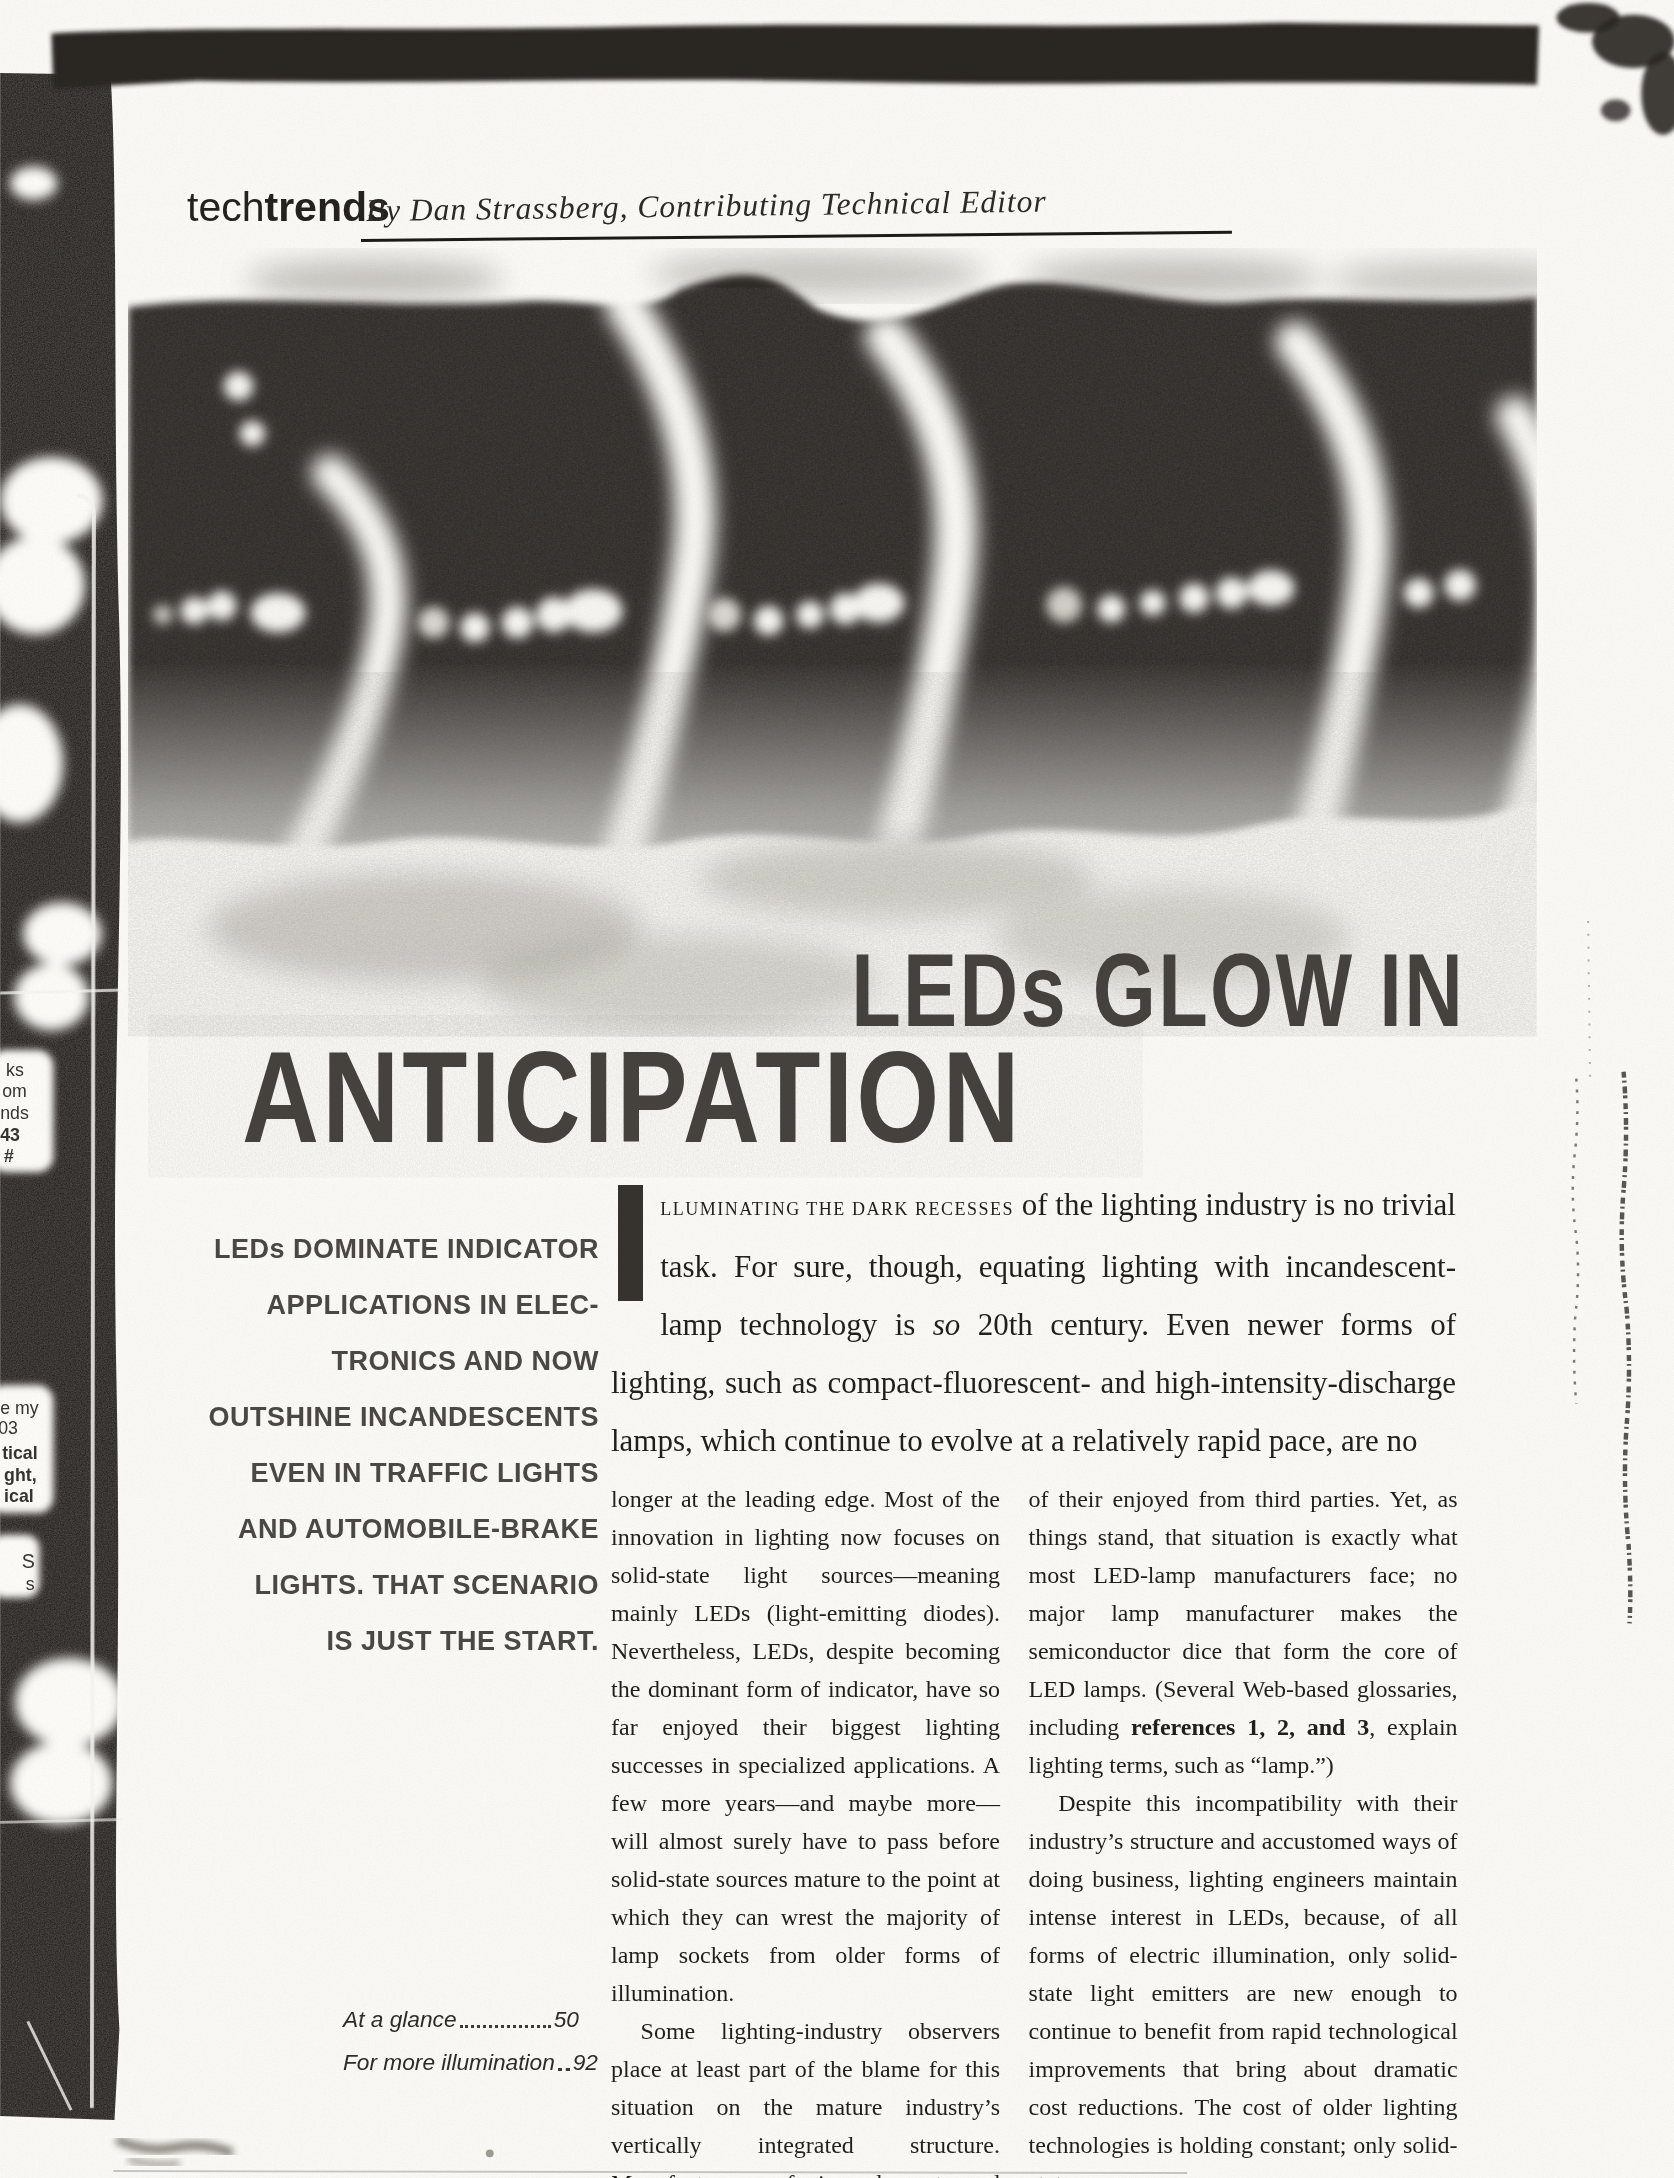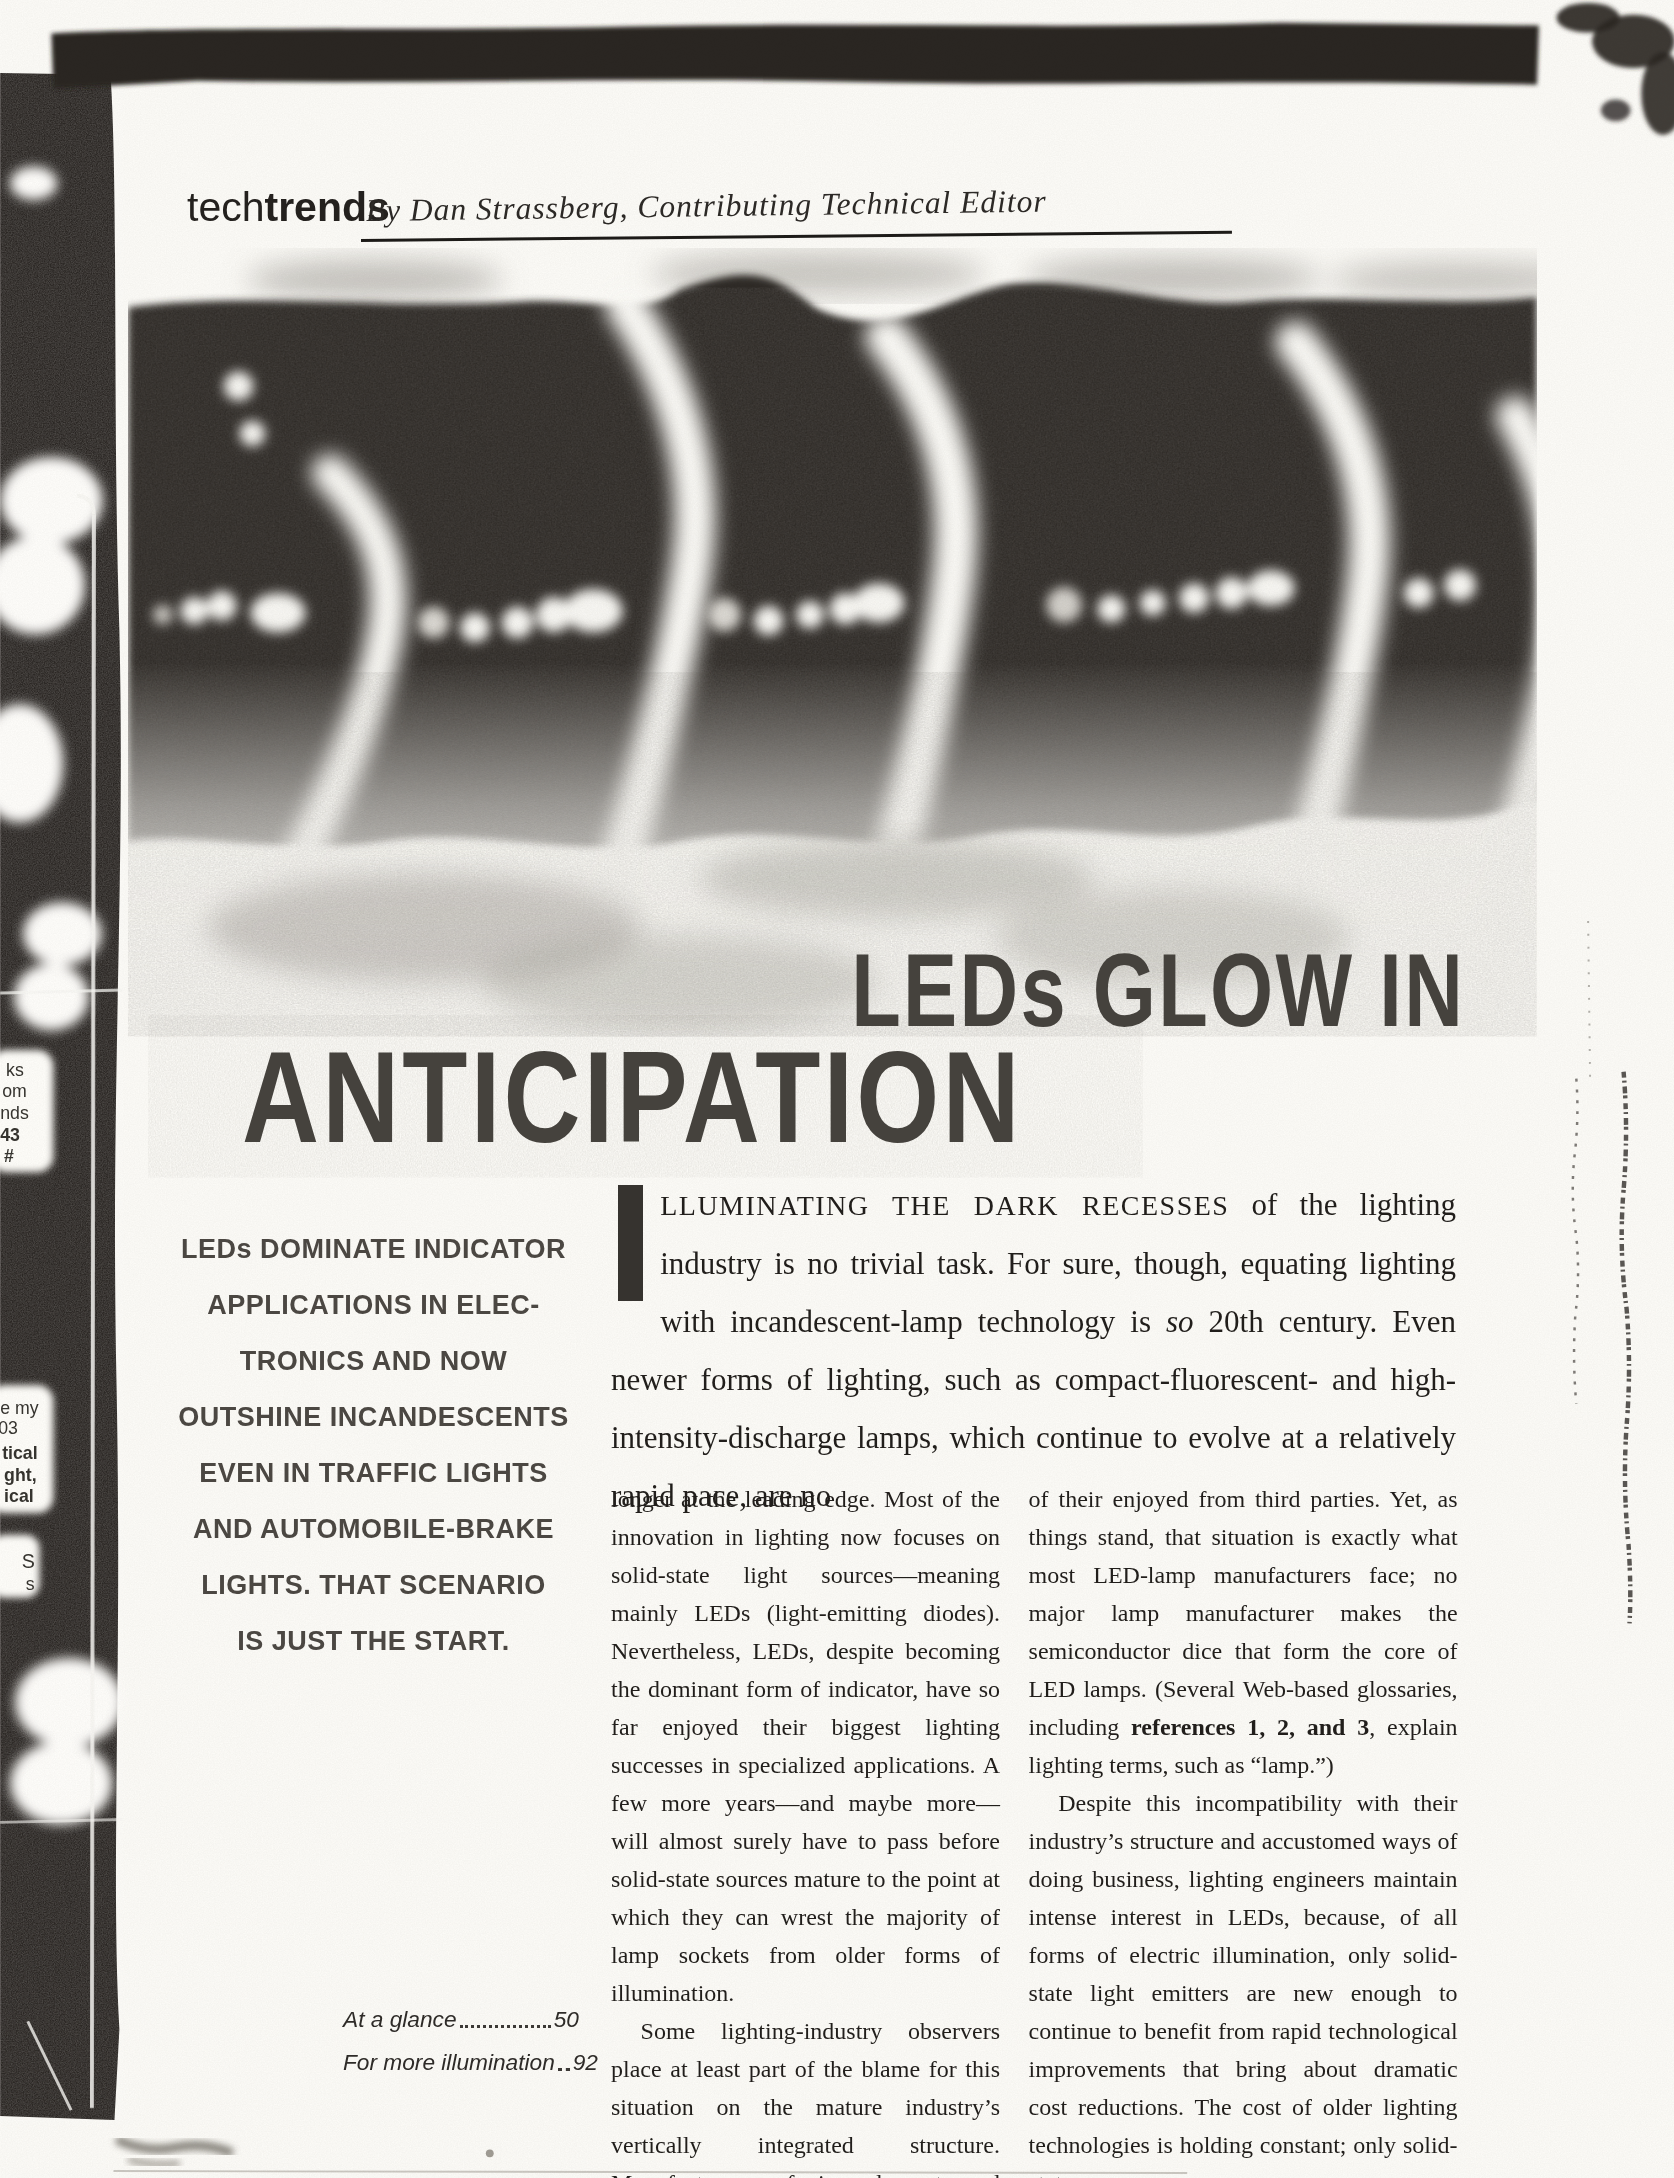--- a/index.html
+++ b/index.html
@@ -19,28 +19,28 @@
           transform:rotate(-0.55deg);transform-origin:left center;z-index:2;}
 
   
   .headline{font-weight:700;white-space:nowrap;color:#45423d;z-index:3;}
   #headline1{right:210px;top:938px;font-size:104px;line-height:1;transform:scaleX(0.78);
              transform-origin:right center;letter-spacing:3px;}
   #headline2{left:242px;top:1032px;font-size:130px;line-height:1;transform:scaleX(0.82);
              transform-origin:left center;letter-spacing:3.9px;}
 
   
-  #deck{left:148px;top:1221px;width:451px;text-align:center;font-weight:700;font-size:27px;
+  #deck{left:148px;top:1221px;width:451px;text-align:right;font-weight:700;font-size:27px;
         line-height:56px;color:#4b4742;white-space:pre-line;letter-spacing:0.5px;}
 
   
   #intro{left:611px;top:1176px;width:845px;font-family:"Liberation Serif",serif;
          font-size:31px;line-height:58px;color:#211e1b;text-align:justify;}
   #dropcap-bar{float:left;width:25.6px;height:116px;background:#36332f;margin:8.9px 16.7px 0 6.9px;}
-  .leadcaps{font-size:28px;letter-spacing:1.5px;}
+  .leadcaps{font-size:18px;letter-spacing:1.5px;}
   .it{font-style:italic;}
 
   
   #cols{left:611px;top:1480px;width:847px;display:flex;gap:28.6px;
         font-family:"Liberation Serif",serif;font-size:24px;line-height:38px;
         color:#211e1b;text-align:justify;}
   #col-left{width:389px;}
   #col-right{width:429px;}
   #cols p{margin:0;}
   #cols p.indent{text-indent:29.6px;}

